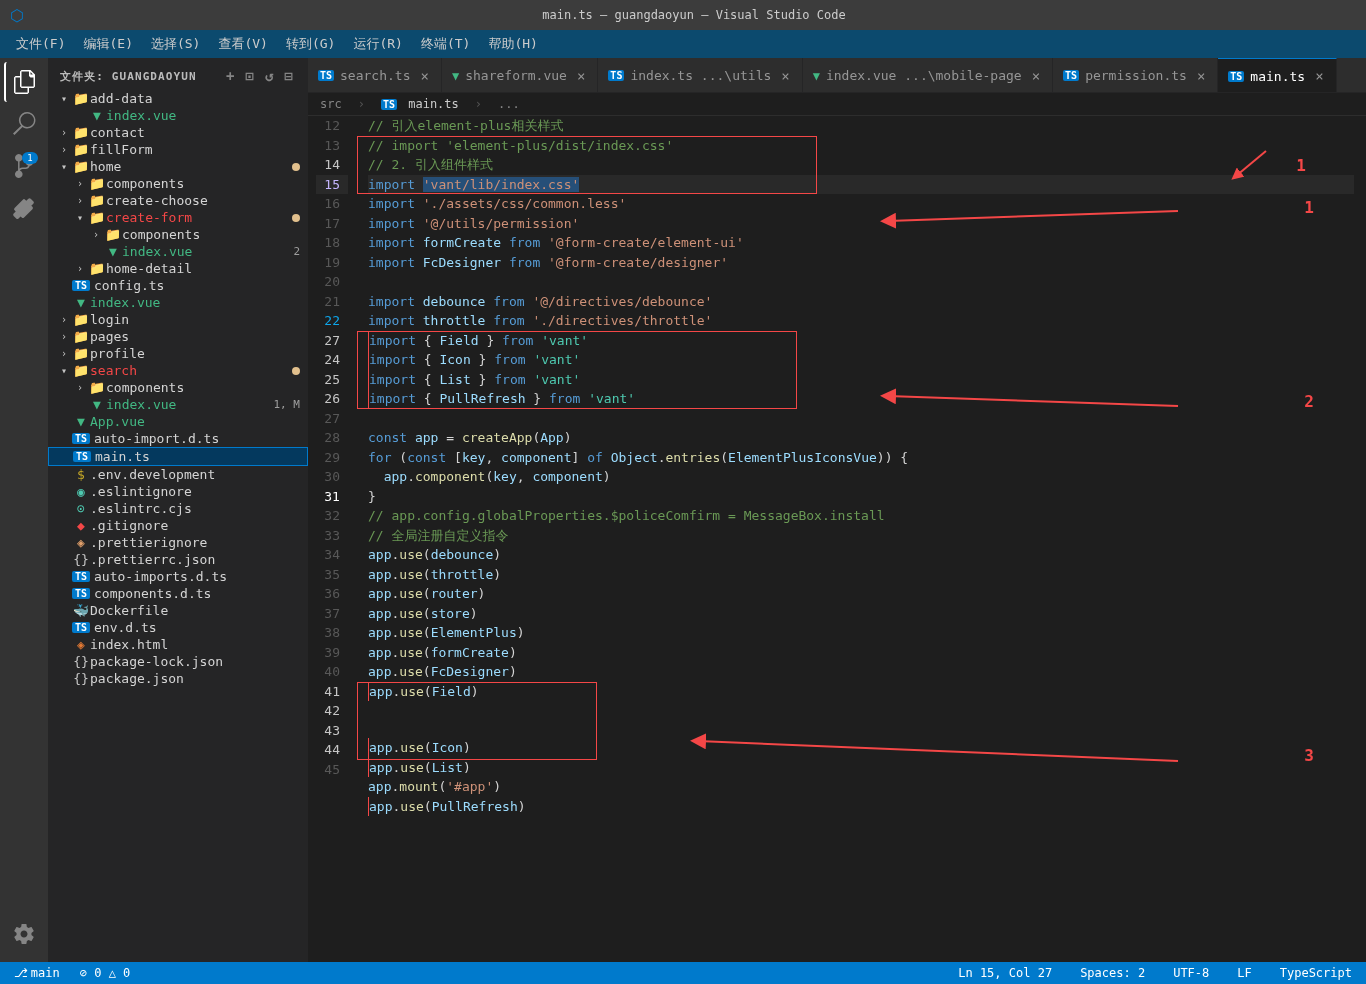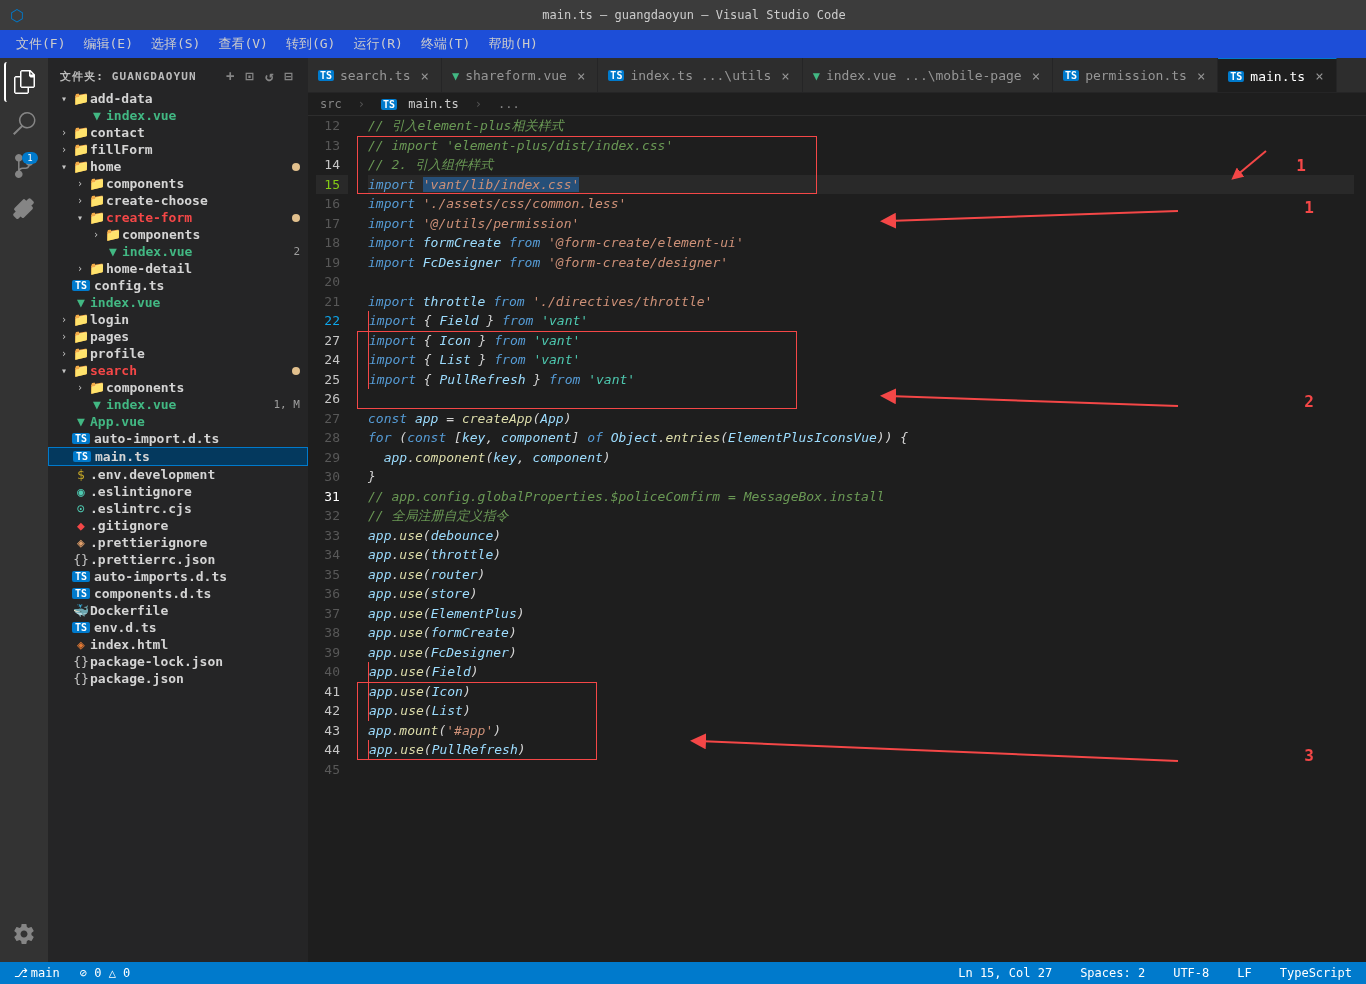--- a/index.html
+++ b/index.html
@@ -3,21 +3,21 @@
   <meta charset="utf-8">
   <style>
     * { margin: 0; padding: 0; box-sizing: border-box; }
     body { background: #1e1e1e; color: #d4d4d4; font-family: 'Consolas', 'Monaco', monospace; font-size: 13px; display: flex; flex-direction: column; height: 984px; overflow: hidden; }
 
     
     #titlebar { background: #3c3c3c; height: 30px; display: flex; align-items: center; padding: 0 10px; gap: 8px; font-size: 12px; color: #cccccc; flex-shrink: 0; }
     #titlebar .title-text { flex: 1; text-align: center; font-size: 12px; }
 
     
-    #menubar { background: #1d4ed8; height: 28px; display: flex; align-items: center; padding: 0 8px; gap: 2px; font-size: 13px; color: #cccccc; flex-shrink: 0; }
+    #menubar { background: #0c4a6e; height: 28px; display: flex; align-items: center; padding: 0 8px; gap: 2px; font-size: 13px; color: #cccccc; flex-shrink: 0; }
     #menubar .menu-item { padding: 2px 8px; cursor: pointer; border-radius: 3px; }
 
     
     #main { display: flex; flex: 1; overflow: hidden; }
 
     
     #activitybar { width: 48px; background: #333333; display: flex; flex-direction: column; align-items: center; padding-top: 4px; gap: 2px; flex-shrink: 0; }
     .activity-icon { width: 40px; height: 40px; display: flex; align-items: center; justify-content: center; cursor: pointer; border-radius: 3px; position: relative; font-size: 20px; color: #858585; }
     .activity-icon.active { color: #ffffff; border-left: 2px solid #ffffff; }
     .activity-icon .badge { position: absolute; top: 6px; right: 6px; background: #007acc; color: white; border-radius: 10px; font-size: 9px; padding: 1px 4px; min-width: 16px; text-align: center; }
@@ -30,21 +30,21 @@
     #sidebar-header .header-icon { font-size: 14px; cursor: pointer; color: #858585; padding: 2px; }
     #sidebar-tree { flex: 1; overflow-y: auto; padding: 0; }
     #sidebar-tree::-webkit-scrollbar { width: 6px; }
     #sidebar-tree::-webkit-scrollbar-thumb { background: #424242; }
 
     .tree-item { display: flex; align-items: center; padding: 1px 0; cursor: pointer; user-select: none; white-space: nowrap; overflow: hidden; }
     .tree-item.highlighted { background: #04395e; border: 1px solid #007acc; }
     .tree-indent { display: inline-block; flex-shrink: 0; }
     .tree-arrow { width: 16px; flex-shrink: 0; color: #c5c5c5; font-size: 10px; text-align: center; }
     .tree-icon { width: 18px; flex-shrink: 0; text-align: center; font-size: 13px; }
-    .tree-label { font-size: 13px; overflow: hidden; text-overflow: ellipsis; font-weight: bold; }
+    .tree-label { font-size: 13px; overflow: hidden; text-overflow: ellipsis; }
     .tree-badge { margin-left: auto; margin-right: 8px; font-size: 11px; color: #9e9e9e; }
     .tree-dot { width: 8px; height: 8px; border-radius: 50%; background: #e2c08d; flex-shrink: 0; margin-left: auto; margin-right: 8px; }
 
     .color-vue { color: #42b883; }
     .color-ts { color: #007acc; }
     .color-red { color: #f44747; }
 
     
     #editor-area { flex: 1; display: flex; flex-direction: column; overflow: hidden; }
 
@@ -64,21 +64,21 @@
     
     #code-editor { flex: 1; overflow: auto; display: flex; background: #1e1e1e; position: relative; }
     #code-editor::-webkit-scrollbar { width: 10px; height: 10px; }
     #code-editor::-webkit-scrollbar-thumb { background: #424242; }
     #code-editor::-webkit-scrollbar-track { background: #1e1e1e; }
 
     #line-numbers { min-width: 48px; padding: 0 8px; background: #1e1e1e; text-align: right; color: #585858; font-size: 13px; line-height: 1.5; user-select: none; flex-shrink: 0; }
     #code-content { flex: 1; padding: 0 12px; overflow-x: auto; }
 
     .code-line { display: flex; align-items: center; line-height: 1.5; min-height: 19.5px; position: relative; }
-    .code-text { font-size: 13px; line-height: 1.5; white-space: pre; font-family: 'Consolas', 'Monaco', monospace; font-style: italic; }
+    .code-text { font-size: 13px; line-height: 1.5; white-space: pre; font-family: 'Consolas', 'Monaco', monospace; }
     .kw2 { color: #569cd6; }
     .str { color: #ce9178; }
     .str2 { color: #4ec9b0; }
     .fn { color: #dcdcaa; }
     .cmt { color: #6a9955; }
     .punct { color: #d4d4d4; }
     .var { color: #9cdcfe; }
     .selected-text { background: #264f78; }
 
     
@@ -450,21 +450,21 @@
     </div>
 
     <div class="editor-wrapper">
       <div id="code-editor">
         <div id="code-lines-container" style="display:flex; width:100%;">
 
           <div id="line-numbers">
             <div style="line-height:1.5; min-height:19.5px; padding:0 8px; text-align:right; color:#585858; font-size:13px;">12</div>
             <div style="line-height:1.5; min-height:19.5px; padding:0 8px; text-align:right; color:#585858; font-size:13px;">13</div>
             <div style="line-height:1.5; min-height:19.5px; padding:0 8px; text-align:right; color:#c6c6c6; font-size:13px;">14</div>
-            <div style="line-height:1.5; min-height:19.5px; padding:0 8px; text-align:right; color:#84cc16; font-size:13px; background:rgba(255,255,255,0.05);">15</div>
+            <div style="line-height:1.5; min-height:19.5px; padding:0 8px; text-align:right; color:#c4b5fd; font-size:13px; background:rgba(255,255,255,0.05);">15</div>
             <div style="line-height:1.5; min-height:19.5px; padding:0 8px; text-align:right; color:#585858; font-size:13px;">16</div>
             <div style="line-height:1.5; min-height:19.5px; padding:0 8px; text-align:right; color:#585858; font-size:13px;">17</div>
             <div style="line-height:1.5; min-height:19.5px; padding:0 8px; text-align:right; color:#585858; font-size:13px;">18</div>
             <div style="line-height:1.5; min-height:19.5px; padding:0 8px; text-align:right; color:#585858; font-size:13px;">19</div>
             <div style="line-height:1.5; min-height:19.5px; padding:0 8px; text-align:right; color:#585858; font-size:13px;">20</div>
             <div style="line-height:1.5; min-height:19.5px; padding:0 8px; text-align:right; color:#585858; font-size:13px;">21</div>
             <div style="line-height:1.5; min-height:19.5px; padding:0 8px; text-align:right; color:#0ea5e9; font-size:13px;">22</div>
             <div style="line-height:1.5; min-height:19.5px; padding:0 8px; text-align:right; color:#c6c6c6; font-size:13px;">27</div>
             <div style="line-height:1.5; min-height:19.5px; padding:0 8px; text-align:right; color:#c6c6c6; font-size:13px;">24</div>
             <div style="line-height:1.5; min-height:19.5px; padding:0 8px; text-align:right; color:#c6c6c6; font-size:13px;">25</div>
@@ -533,20 +533,23 @@
             </div>
 
             <div class="code-line">
               <span class="code-text"><span class="kw2">import</span> <span class="var">FcDesigner</span> <span class="kw2">from</span> <span class="str">'@form-create/designer'</span></span>
             </div>
 
             <div class="code-line">
               <span class="code-text">&nbsp;</span>
             </div>
 
+            <div class="code-line">
+              <span class="code-text"><span class="kw2">import</span> <span class="var">debounce</span> <span class="kw2">from</span> <span class="str">'@/directives/debounce'</span></span>
+            </div>
 
             <div class="code-line">
               <span class="code-text"><span class="kw2">import</span> <span class="var">throttle</span> <span class="kw2">from</span> <span class="str">'./directives/throttle'</span></span>
             </div>
 
             <div class="code-line" style="border-left:1.5px solid #f44747; border-right:1.5px solid transparent;">
               <span class="code-text"><span class="kw2">import</span> <span class="punct">{ </span><span class="var">Field</span><span class="punct"> }</span> <span class="kw2">from</span> <span class="str2">'vant'</span></span>
             </div>
 
             <div class="code-line" style="border-left:1.5px solid #f44747; border-right:1.5px solid transparent;">
@@ -614,21 +617,21 @@
             </div>
 
             <div class="code-line">
               <span class="code-text"><span class="var">app</span><span class="punct">.</span><span class="fn">use</span><span class="punct">(</span><span class="var">FcDesigner</span><span class="punct">)</span></span>
             </div>
 
             <div class="code-line" style="border-left:1.5px solid #f44747; border-right:1.5px solid transparent;">
               <span class="code-text"><span class="var">app</span><span class="punct">.</span><span class="fn">use</span><span class="punct">(</span><span class="var">Field</span><span class="punct">)</span></span>
             </div>
 
-            <div class="code-line" style="border-left:1.5px solid #f44747; border-right:1.5px solid transparent;">
+            <div class="code-line" style="border-left:1.5px solid #f44747; border-right:1.5px solid transparent;margin-top:37px;">
               <span class="code-text"><span class="var">app</span><span class="punct">.</span><span class="fn">use</span><span class="punct">(</span><span class="var">Icon</span><span class="punct">)</span></span>
             </div>
 
             <div class="code-line" style="border-left:1.5px solid #f44747; border-right:1.5px solid transparent;">
               <span class="code-text"><span class="var">app</span><span class="punct">.</span><span class="fn">use</span><span class="punct">(</span><span class="var">List</span><span class="punct">)</span></span>
             </div>
 
             <div class="code-line">
               <span class="code-text"><span class="var">app</span><span class="punct">.</span><span class="fn">mount</span><span class="punct">(</span><span class="str">'#app'</span><span class="punct">)</span></span>
             </div>

